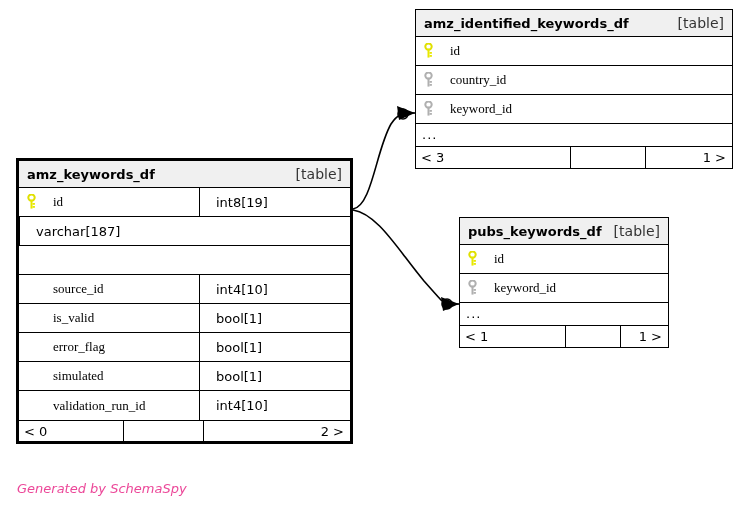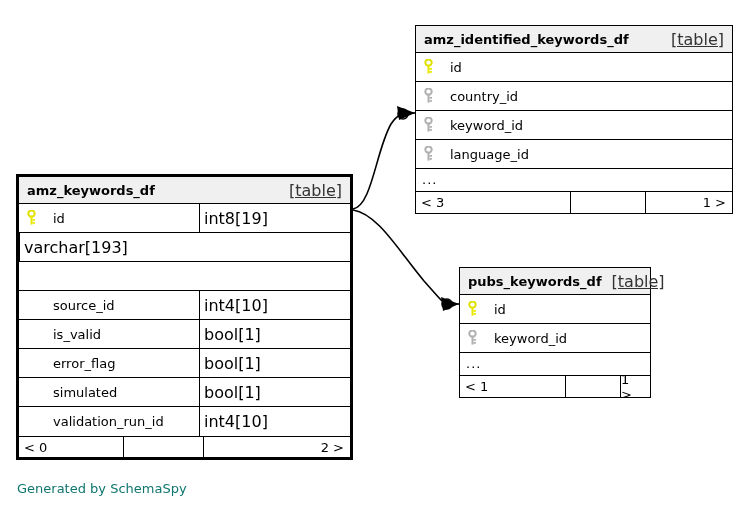--- a/index.html
+++ b/index.html
@@ -30,21 +30,20 @@
     height: 511px;
     pointer-events: none;
   }
 
   
   .entity {
     position: absolute;
     background: #ffffff;
     box-sizing: border-box;
     border: 1px solid #000000;
-    margin-top: 16px;
   }
   .entity.thick {
     border: 3px solid #000000;
   }
 
   .ent-header {
     display: flex;
     align-items: center;
     justify-content: space-between;
     background: #f0f0f0;
@@ -52,25 +51,24 @@
     padding: 0 8px;
     box-sizing: border-box;
     height: 27px;
   }
   .ent-title {
     font-weight: bold;
     font-size: 13px;
     white-space: nowrap;
   }
   .ent-tag {
-    font-size: 16px;
+    font-size: 14px;
     color: #333333;
     white-space: nowrap;
     padding-left: 10px;
-    text-decoration: underline;
   }
 
   .ent-rows {
     display: block;
   }
   .row {
     display: flex;
     align-items: center;
     border-bottom: 1px solid #000000;
     box-sizing: border-box;
@@ -88,30 +86,31 @@
     min-width: 0;
     padding-left: 8px;
     box-sizing: border-box;
     height: 100%;
     overflow: hidden;
   }
   .cell-type {
     display: flex;
     align-items: center;
     border-left: 1px solid #000000;
-    padding-left: 4px;
+    padding-left: 16px;
     box-sizing: border-box;
     height: 100%;
-    font-size: 16px;
+    font-size: 13px;
     white-space: nowrap;
     overflow: hidden;
   }
   .col-name-label {
     font-size: 13px;
     white-space: nowrap;
+    font-family: Liberation Serif, serif;
   }
 
   
   .keyslot {
     width: 26px;
     flex: 0 0 26px;
     display: flex;
     align-items: center;
     justify-content: flex-start;
   }
@@ -161,22 +160,23 @@
     justify-content: flex-end;
     padding-right: 6px;
   }
 
   
   #caption {
     position: absolute;
     left: 17px;
     top: 481px;
     font-size: 13px;
-    color: #0f766e;
-    white-space: nowrap;
+    color: #ec4899;
+    white-space: nowrap;
+    font-style: italic;
   }
 </style>
 </head>
 <body>
 
 <div id="canvas">
 
   <svg id="connectors" viewBox="0 0 748 511" width="748" height="511">
 
     <g>
@@ -210,21 +210,21 @@
               <rect x="5.5" y="9" width="2.4" height="1.8" fill="#e8e800"></rect>
               <rect x="5.5" y="12" width="2.4" height="1.8" fill="#e8e800"></rect>
             </svg>
           </span>
           <span class="col-name-label">id</span>
         </div>
         <div class="cell-type" style="width:151px;flex:0 0 151px;">int8[19]</div>
       </div>
 
       <div class="row">
-        <div class="cell-type" style="width:151px;flex:0 0 151px;">varchar[193]</div>
+        <div class="cell-type" style="width:151px;flex:0 0 151px;">varchar[187]</div>
       </div>
 
       <div class="row">
       </div>
 
       <div class="row">
         <div class="cell-name">
           <span class="keyslot"></span>
           <span class="col-name-label">source_id</span>
         </div>
@@ -313,77 +313,64 @@
               <circle cx="4.5" cy="3.6" r="3.2" fill="none" stroke="#b0b0b0" stroke-width="2"></circle>
               <rect x="3.5" y="5.6" width="2" height="9" fill="#b0b0b0"></rect>
               <rect x="5.5" y="9" width="2.4" height="1.8" fill="#b0b0b0"></rect>
               <rect x="5.5" y="12" width="2.4" height="1.8" fill="#b0b0b0"></rect>
             </svg>
           </span>
           <span class="col-name-label">keyword_id</span>
         </div>
       </div>
 
+
+      <div class="row-ellipsis">
+        <span class="ellipsis-label">...</span>
+      </div>
+
+    </div>
+    <div class="ent-footer">
+      <div class="foot-cell foot-left" style="width:155px;flex:0 0 155px;">&lt; 3</div>
+      <div class="foot-cell foot-mid" style="width:75px;flex:0 0 75px;"></div>
+      <div class="foot-cell foot-right" style="flex:1 1 auto;">1 &gt;</div>
+    </div>
+  </div>
+
+  <div class="entity" id="tbl-pubs-keywords" style="left:459px; top:217px; width:210px;">
+    <div class="ent-header">
+      <span class="ent-title">pubs_keywords_df</span>
+      <span class="ent-tag">[table]</span>
+    </div>
+    <div class="ent-rows">
+
+      <div class="row">
+        <div class="cell-name">
+          <span class="keyslot">
+            <svg width="9" height="16" viewBox="0 0 9 16">
+              <circle cx="4.5" cy="3.6" r="3.2" fill="none" stroke="#e0e000" stroke-width="2"></circle>
+              <rect x="3.5" y="5.6" width="2" height="9" fill="#e8e800"></rect>
+              <rect x="5.5" y="9" width="2.4" height="1.8" fill="#e8e800"></rect>
+              <rect x="5.5" y="12" width="2.4" height="1.8" fill="#e8e800"></rect>
+            </svg>
+          </span>
+          <span class="col-name-label">id</span>
+        </div>
+      </div>
+
       <div class="row">
         <div class="cell-name">
           <span class="keyslot">
             <svg width="9" height="16" viewBox="0 0 9 16">
               <circle cx="4.5" cy="3.6" r="3.2" fill="none" stroke="#b0b0b0" stroke-width="2"></circle>
               <rect x="3.5" y="5.6" width="2" height="9" fill="#b0b0b0"></rect>
               <rect x="5.5" y="9" width="2.4" height="1.8" fill="#b0b0b0"></rect>
               <rect x="5.5" y="12" width="2.4" height="1.8" fill="#b0b0b0"></rect>
             </svg>
           </span>
-          <span class="col-name-label">language_id</span>
-        </div>
-      </div>
-
-      <div class="row-ellipsis">
-        <span class="ellipsis-label">...</span>
-      </div>
-
-    </div>
-    <div class="ent-footer">
-      <div class="foot-cell foot-left" style="width:155px;flex:0 0 155px;">&lt; 3</div>
-      <div class="foot-cell foot-mid" style="width:75px;flex:0 0 75px;"></div>
-      <div class="foot-cell foot-right" style="flex:1 1 auto;">1 &gt;</div>
-    </div>
-  </div>
-
-  <div class="entity" id="tbl-pubs-keywords" style="left:459px; top:251px; width:192px;">
-    <div class="ent-header">
-      <span class="ent-title">pubs_keywords_df</span>
-      <span class="ent-tag">[table]</span>
-    </div>
-    <div class="ent-rows">
-
-      <div class="row">
-        <div class="cell-name">
-          <span class="keyslot">
-            <svg width="9" height="16" viewBox="0 0 9 16">
-              <circle cx="4.5" cy="3.6" r="3.2" fill="none" stroke="#e0e000" stroke-width="2"></circle>
-              <rect x="3.5" y="5.6" width="2" height="9" fill="#e8e800"></rect>
-              <rect x="5.5" y="9" width="2.4" height="1.8" fill="#e8e800"></rect>
-              <rect x="5.5" y="12" width="2.4" height="1.8" fill="#e8e800"></rect>
-            </svg>
-          </span>
-          <span class="col-name-label">id</span>
-        </div>
-      </div>
-
-      <div class="row">
-        <div class="cell-name">
-          <span class="keyslot">
-            <svg width="9" height="16" viewBox="0 0 9 16">
-              <circle cx="4.5" cy="3.6" r="3.2" fill="none" stroke="#b0b0b0" stroke-width="2"></circle>
-              <rect x="3.5" y="5.6" width="2" height="9" fill="#b0b0b0"></rect>
-              <rect x="5.5" y="9" width="2.4" height="1.8" fill="#b0b0b0"></rect>
-              <rect x="5.5" y="12" width="2.4" height="1.8" fill="#b0b0b0"></rect>
-            </svg>
-          </span>
           <span class="col-name-label">keyword_id</span>
         </div>
       </div>
 
       <div class="row-ellipsis">
         <span class="ellipsis-label">...</span>
       </div>
 
     </div>
     <div class="ent-footer">

